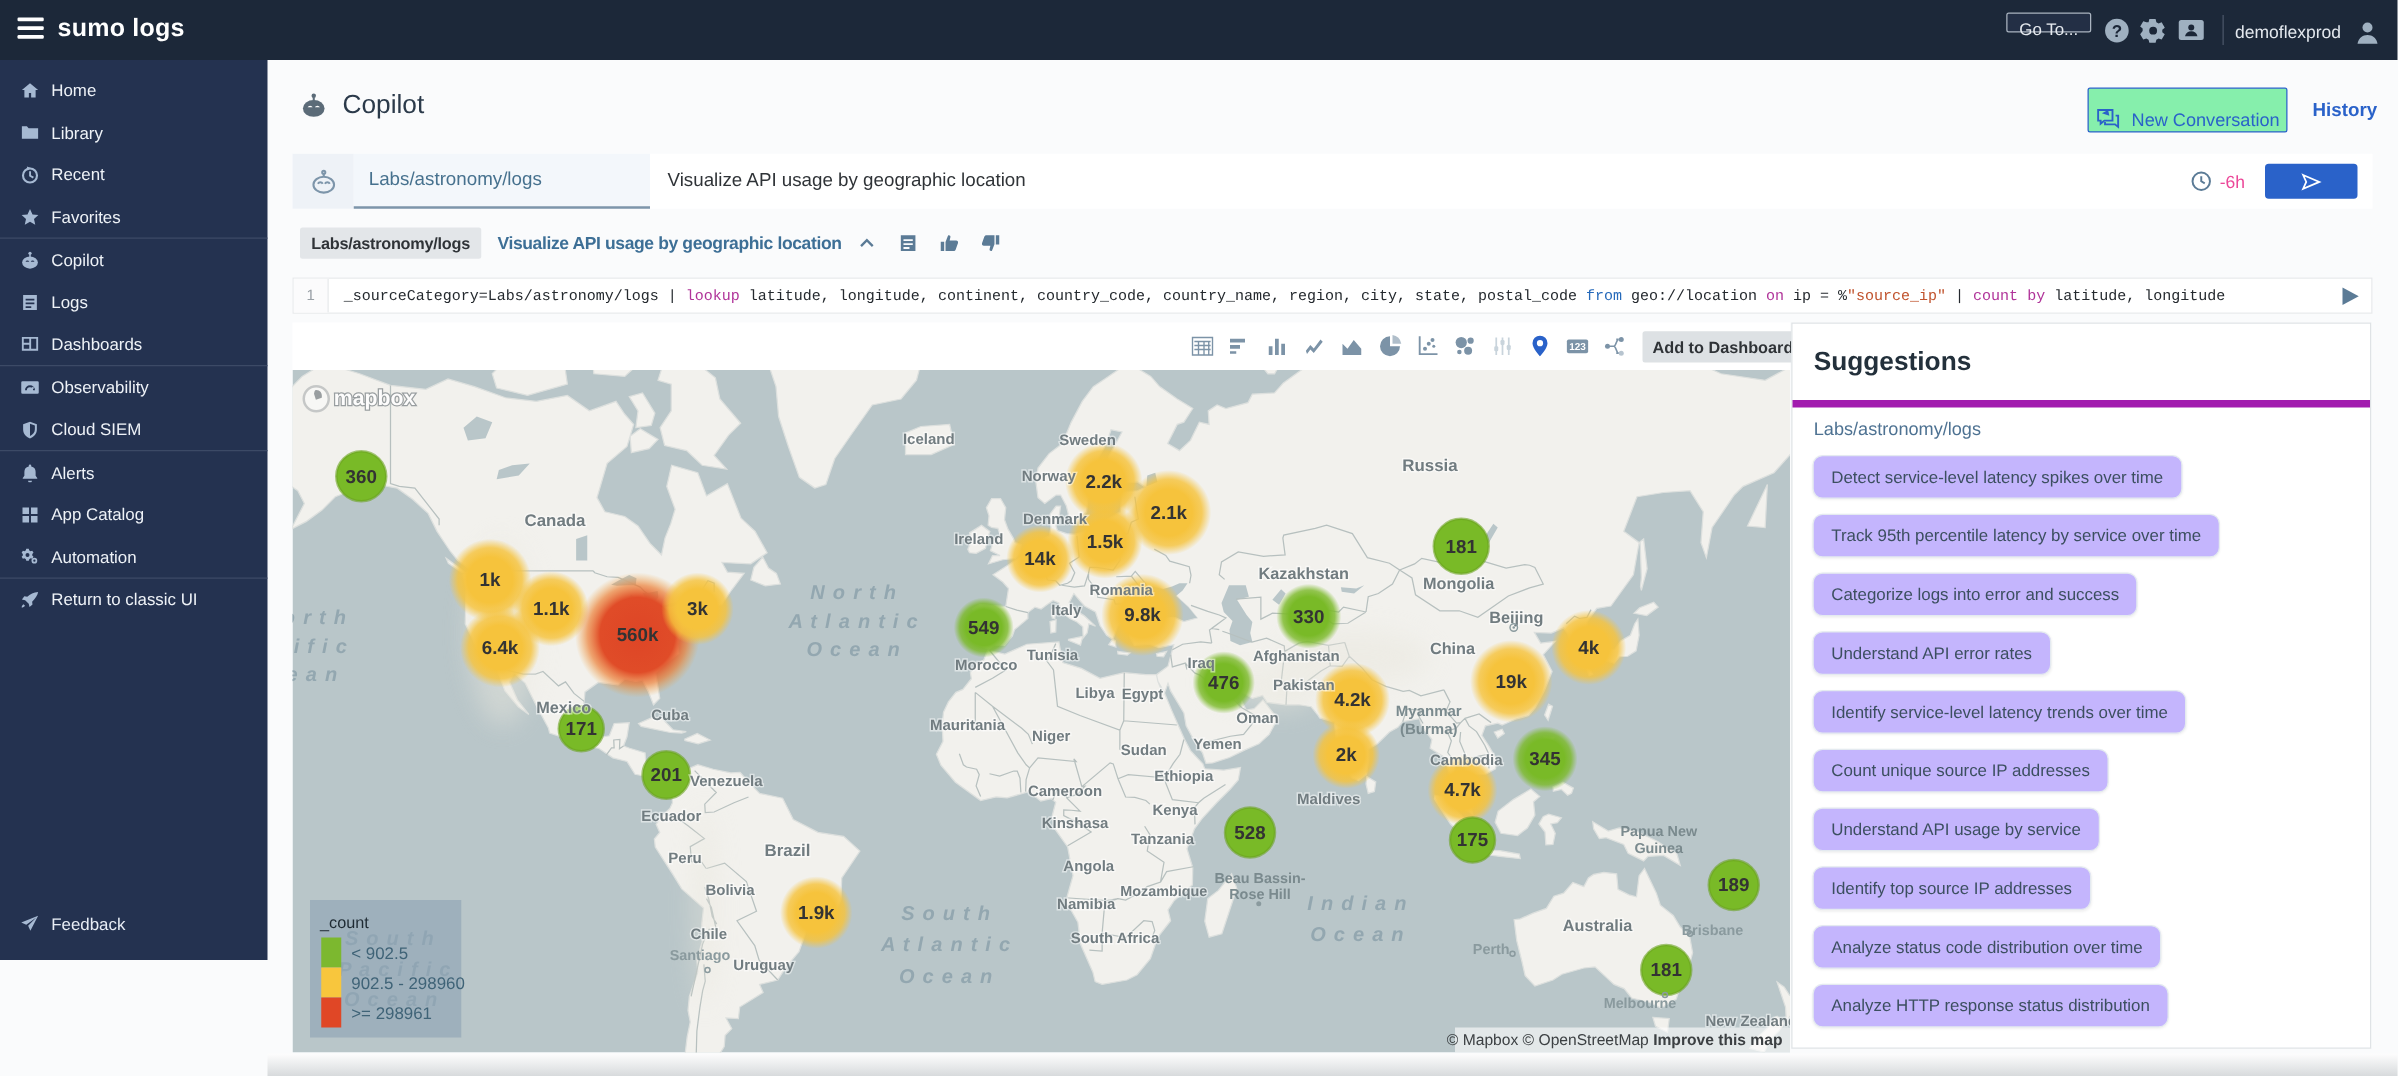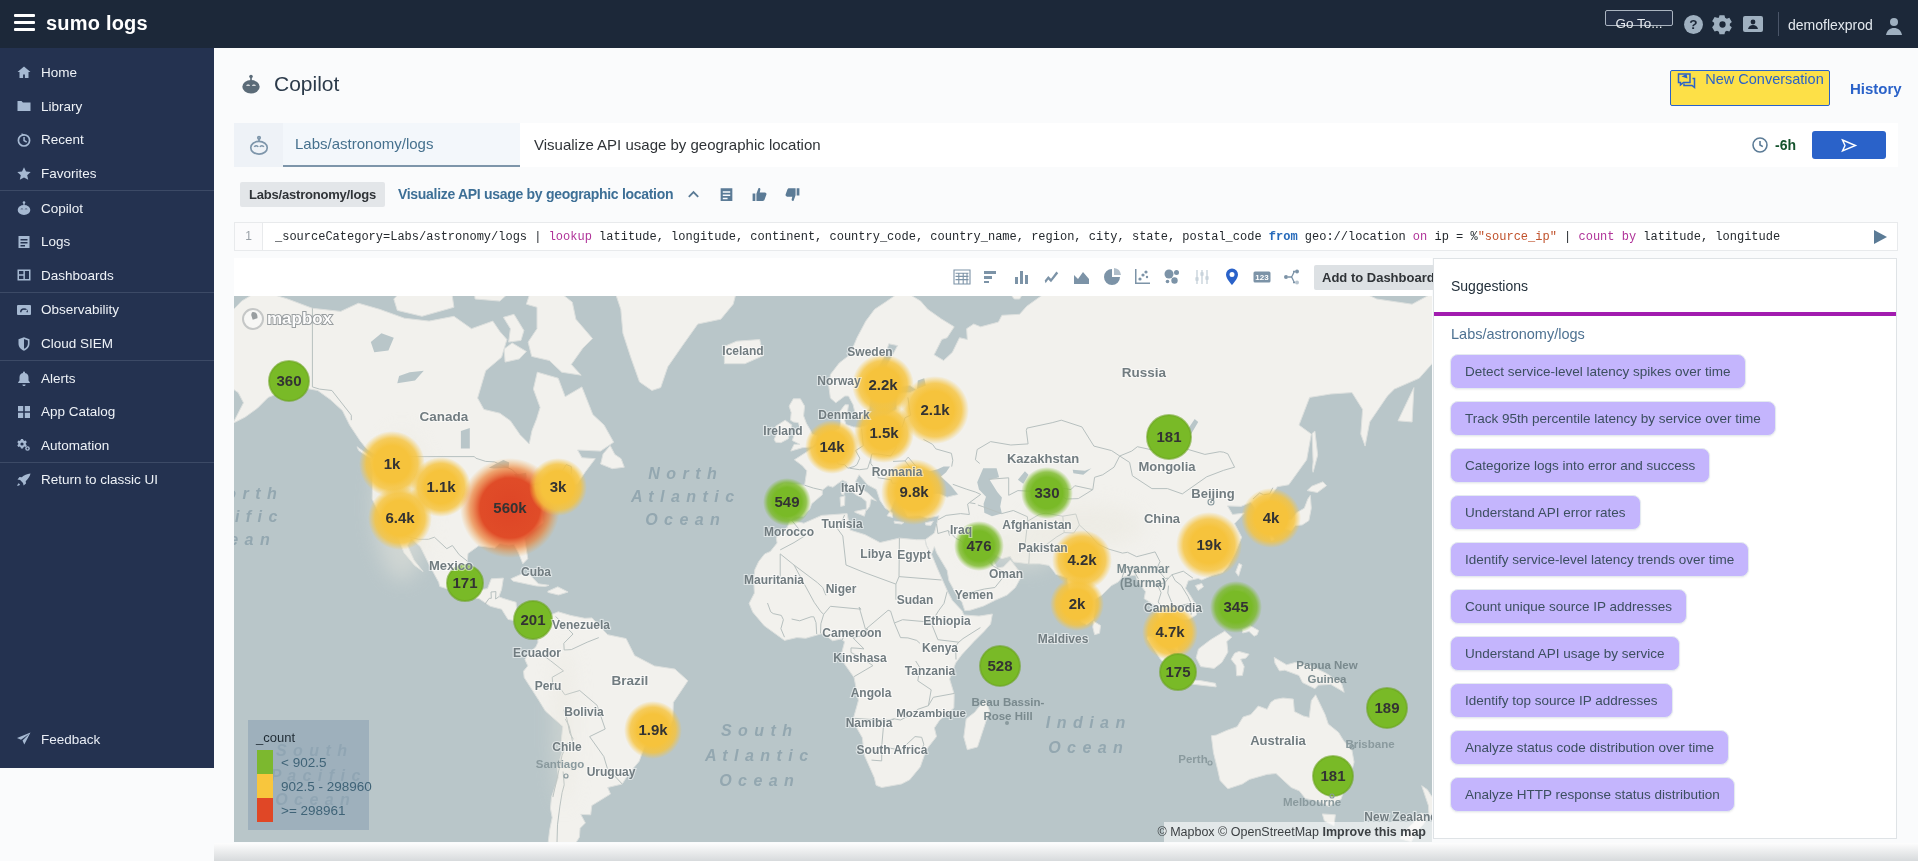--- a/index.html
+++ b/index.html
@@ -12,43 +12,43 @@
 .tuser{position:absolute;left:1788px;top:17px;color:#e3e8ee;font-size:14px}
 .sidebar{position:absolute;left:0;top:48px;width:214px;height:720px;background:#243250;z-index:9}
 .sitem{display:flex;align-items:center;height:33.6px;padding-left:16px;color:#eef2f7;font-size:13.5px}
 .sitem svg{margin-right:9px;flex:none}
 .sitem:first-child{margin-top:8px}
 .sdiv{height:1px;background:#3c4a66;margin:0 0;}
 .feedback{position:absolute;left:0;bottom:12px;width:214px;display:flex;align-items:center;padding-left:16px;color:#e8edf5;font-size:13.5px;height:34px}
 .feedback svg{margin-right:9px}
 .main{position:absolute;left:214px;top:48px;width:1704px;height:795px;background:#fafbfc}
 .htitle{position:absolute;left:26px;top:24px;font-size:21px;color:#2b3a4a;display:flex;align-items:center;gap:12px}
-.newconv{position:absolute;left:1456px;top:22px;width:160px;height:36px;border:1px solid #2a62c9;border-radius:2px;color:#2a62c9;font-size:14.5px;display:flex;align-items:flex-start;justify-content:center;gap:8px;background:#fde047}
+.newconv{position:absolute;left:1456px;top:22px;width:160px;height:36px;border:1px solid #2a62c9;border-radius:2px;color:#2a62c9;font-size:14.5px;display:flex;align-items:flex-end;justify-content:center;gap:8px;background:#86efac}
 .history{position:absolute;left:1636px;top:32px;color:#2a62c9;font-size:15px;font-weight:bold}
 .srow{position:absolute;left:20px;top:75px;width:1664px;height:44px;background:#fff;display:flex}
 .sico{width:49px;height:44px;background:#eef2f7;display:flex;align-items:center;justify-content:center}
 .sinput{width:237px;height:44px;background:#f3f7fb;border-bottom:2px solid #7d95aa;color:#46718e;font-size:15px;line-height:42px;padding-left:12px}
 .sprompt{flex:1;line-height:44px;padding-left:14px;font-size:15px;color:#2f3337}
-.stime{display:flex;align-items:center;gap:6px;color:#14532d;font-size:14px;font-weight:bold;margin-right:16px}
+.stime{display:flex;align-items:center;gap:6px;color:#ec4899;font-size:14px;font-weight:normal;margin-right:16px}
 .send{width:74px;height:28px;background:#2a62c9;border-radius:3px;margin:8px 12px 0 0;display:flex;align-items:center;justify-content:center}
 .chiprow{position:absolute;left:26px;top:132px;height:28px;display:flex;align-items:center}
 .chip{background:#e3e6e9;border-radius:2px;font-size:13px;letter-spacing:-0.2px;color:#2f3337;padding:5px 9px;font-weight:bold;margin-right:13px}
 .chipq{color:#3d6f96;font-size:14px;letter-spacing:-0.3px;font-weight:bold;margin-right:13px}
 .coderow{position:absolute;left:20px;top:174px;width:1664px;height:29px;background:#fff;border:1px solid #e8eaec;display:flex;align-items:center}
 .ln{width:28px;text-align:center;color:#99a0a6;font-size:12px;border-right:1px solid #e8eaec;background:#fbfbfc;line-height:27px;flex:none}
 code{font-family:"Liberation Mono",monospace;font-size:12px;color:#24292e;padding-left:12px;white-space:nowrap}
-.kw{color:#b03399;font-weight:normal}.kb{color:#2569ba;font-weight:bold}.ks{color:#c0522c;font-weight:normal}
+.kw{color:#b03399;font-weight:normal}.kb{color:#2569ba;font-weight:normal}.ks{color:#c0522c;font-weight:normal}
 .play{margin-left:auto;margin-right:10px;width:0;height:0;border-left:13px solid #5b7b96;border-top:7px solid transparent;border-bottom:7px solid transparent}
 .tbrow{position:absolute;left:20px;top:210px;width:1198px;height:38px;background:#fff;display:flex;align-items:center}
 .tbi{margin-left:10px;display:inline-flex;width:20px;height:20px}
 .tbi:first-child{margin-left:718px}
 .addbtn{margin-left:12px;background:#dde1e4;color:#2f3337;font-size:13px;padding:5px 8px;border-radius:2px;font-weight:bold;white-space:nowrap}
 .mapbox{position:absolute;left:20px;top:248px;width:1198px;height:546px}
 .sugpanel{position:absolute;left:1219px;top:210px;width:464px;height:581px;background:#fff;border:1px solid #dfe3e6}
-.sugtitle{font-size:14px;font-weight:normal;color:#23303b;padding:19px 0 18px 17px;border-bottom:4px solid #a21caf}
+.sugtitle{font-size:21px;font-weight:bold;color:#23303b;padding:19px 0 18px 17px;border-bottom:6px solid #a21caf}
 .suglab{color:#4e7292;font-size:14.5px;padding:10px 0 0 17px}
 .sug{display:inline-block;clear:both;float:left;margin:12px 0 0 16px;background:#c4b5fd;border:1px solid #e4eaf0;border-radius:8px;font-size:13.5px;color:#3c4f60;padding:9px 14px;box-shadow:0 1px 2px rgba(0,0,0,0.06)}
 .botstrip{position:absolute;left:214px;top:843px;width:1704px;height:18px;background:linear-gradient(#fdfdfd,#d7dadc)}
 </style></head>
 <body>
 <div class="topbar">
  <div class="burger">
       <div></div>
       <div></div>
       <div></div>

